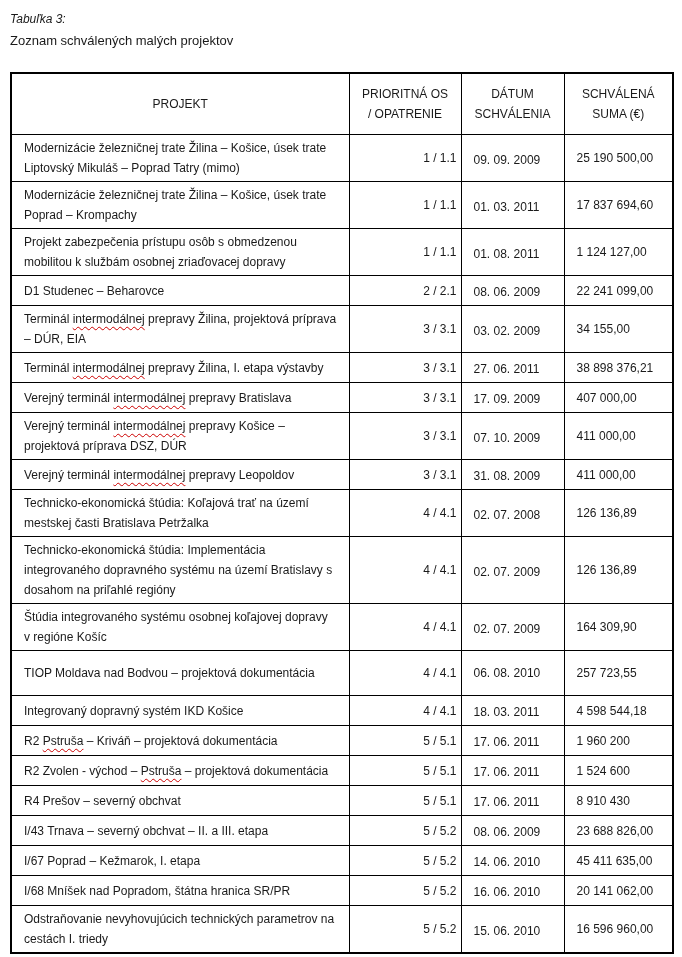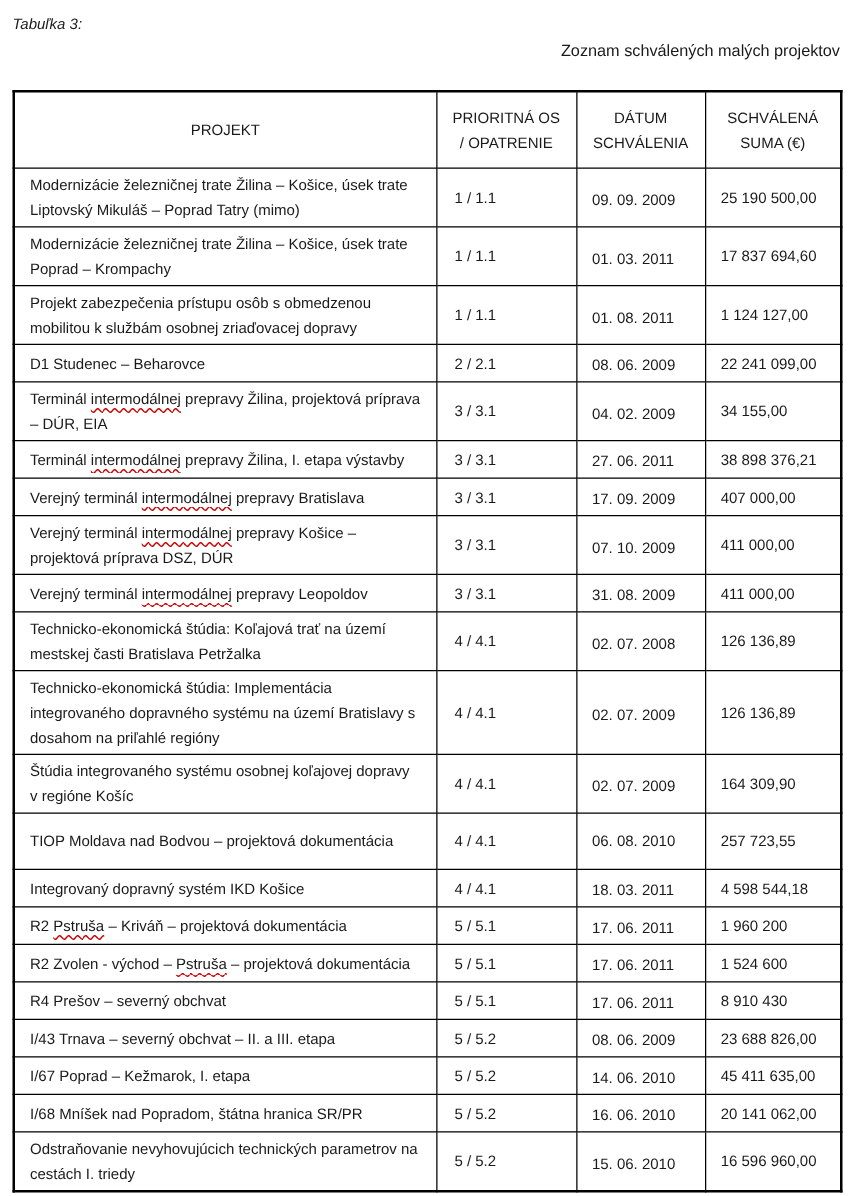--- a/index.html
+++ b/index.html
@@ -21,21 +21,20 @@
   .caption-number {
     font-style: italic;
     font-size: 12px;
     line-height: 18px;
     margin: 2px 0 4px 0;
   }
   .caption-text {
     font-size: 13px;
     line-height: 18px;
     margin: 0 0 0 0;
-    text-align: right;
   }
   table.projects {
     border-collapse: collapse;
     table-layout: fixed;
     width: 662px;
     margin-top: 22px;
     border: 2px solid #000;
   }
   col.c-project { width: 338px; }
   col.c-os      { width: 112px; }
@@ -52,21 +51,21 @@
   }
   thead th {
     text-align: center;
     padding: 10px 4px;
     white-space: pre-line;
   }
   td.project {
     text-align: left;
     padding: 3px 12px;
   }
-  td.os    { padding: 3px 4px 3px 14px; }
+  td.os    { padding: 3px 4px 3px 14px; text-align: right; }
   td.datum { padding: 6px 4px 3px 12px; }
   td.suma  { padding: 3px 4px 3px 12px; }
 
   tr.tall td { padding-top: 12px; padding-bottom: 12px; }
 
   .sic {
     text-decoration-line: underline;
     text-decoration-style: wavy;
     text-decoration-color: var(--squiggle, #cc0000);
     text-decoration-thickness: 1px;
@@ -122,21 +121,21 @@
         </tr>
         <tr>
           <td class="project">D1 Studenec – Beharovce</td>
           <td class="os">2 / 2.1</td>
           <td class="datum">08. 06. 2009</td>
           <td class="suma">22 241 099,00</td>
         </tr>
         <tr>
           <td class="project">Terminál <span class="sic">intermodálnej</span> prepravy Žilina, projektová príprava – DÚR, EIA</td>
           <td class="os">3 / 3.1</td>
-          <td class="datum">04. 02. 2009</td>
+          <td class="datum">03. 02. 2009</td>
           <td class="suma">34 155,00</td>
         </tr>
         <tr>
           <td class="project">Terminál <span class="sic">intermodálnej</span> prepravy Žilina, I. etapa výstavby</td>
           <td class="os">3 / 3.1</td>
           <td class="datum">27. 06. 2011</td>
           <td class="suma">38 898 376,21</td>
         </tr>
         <tr>
           <td class="project">Verejný terminál <span class="sic">intermodálnej</span> prepravy Bratislava</td>

